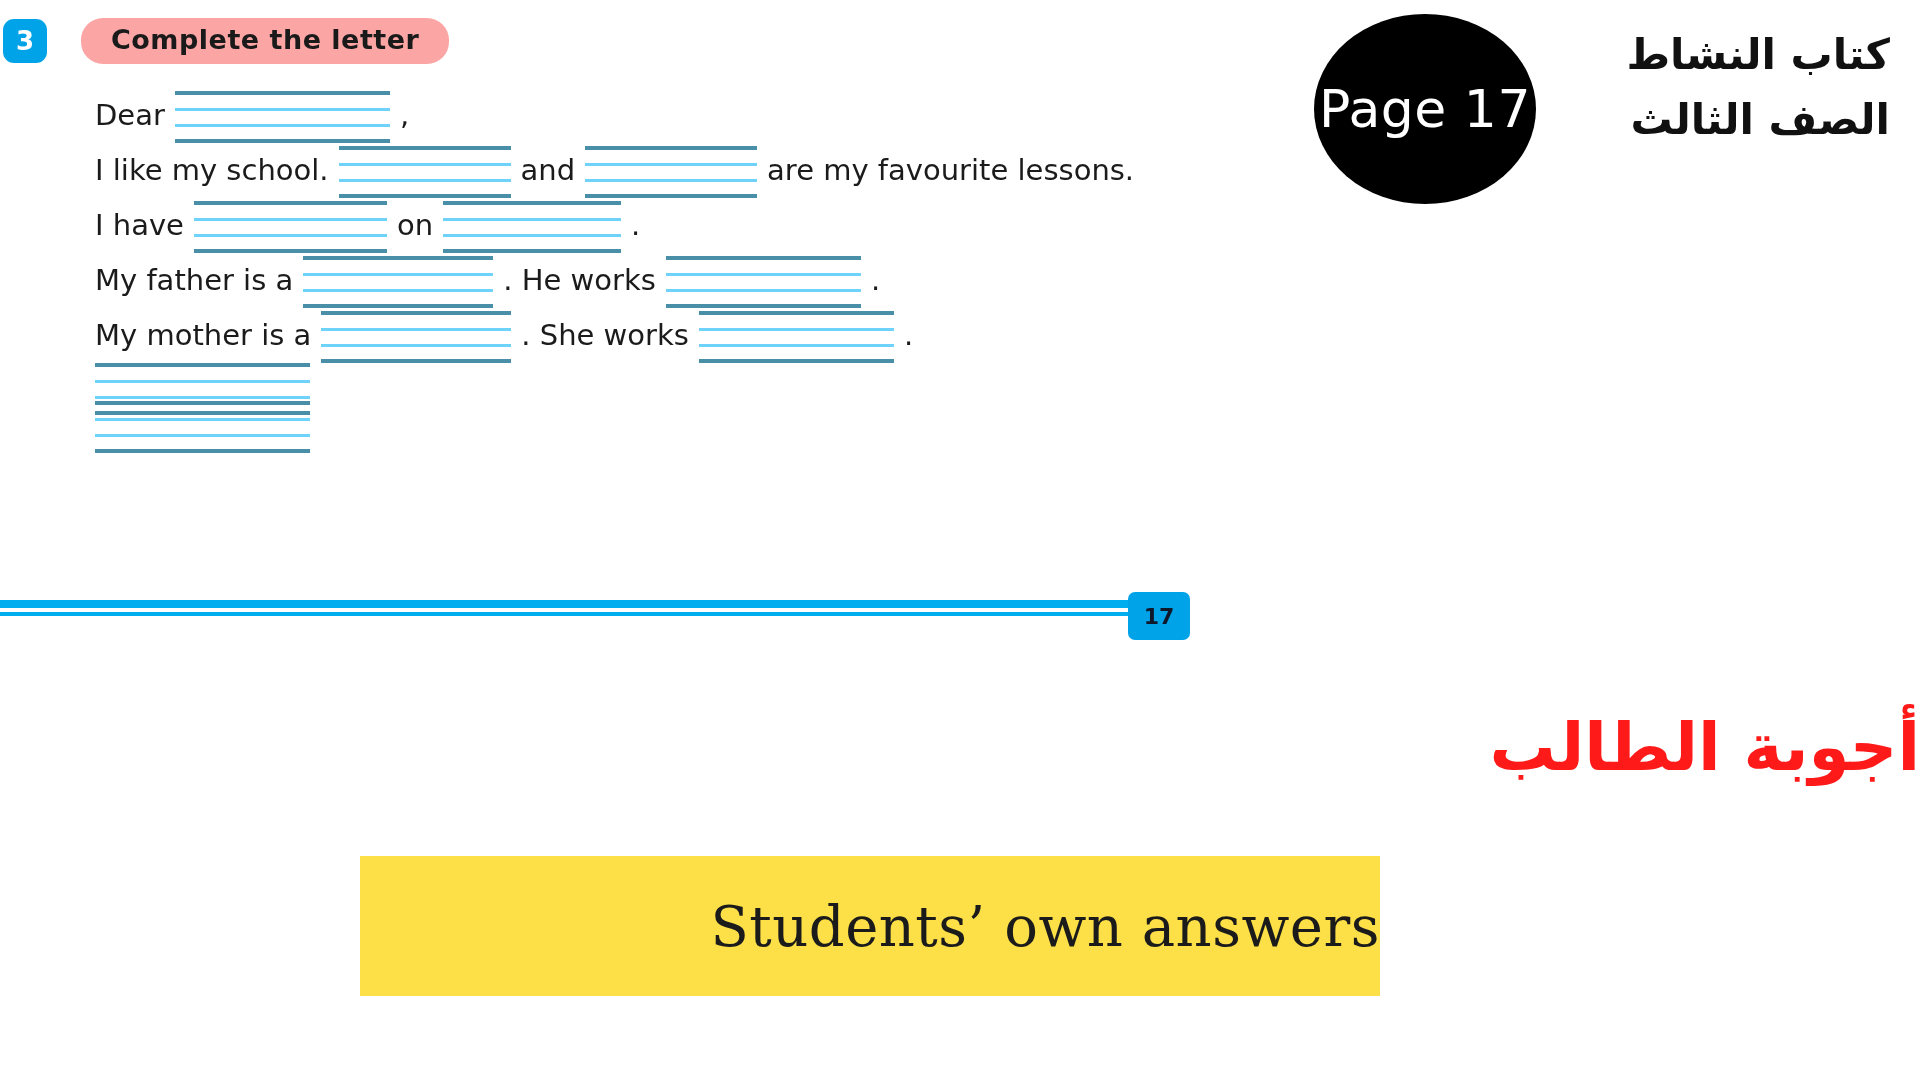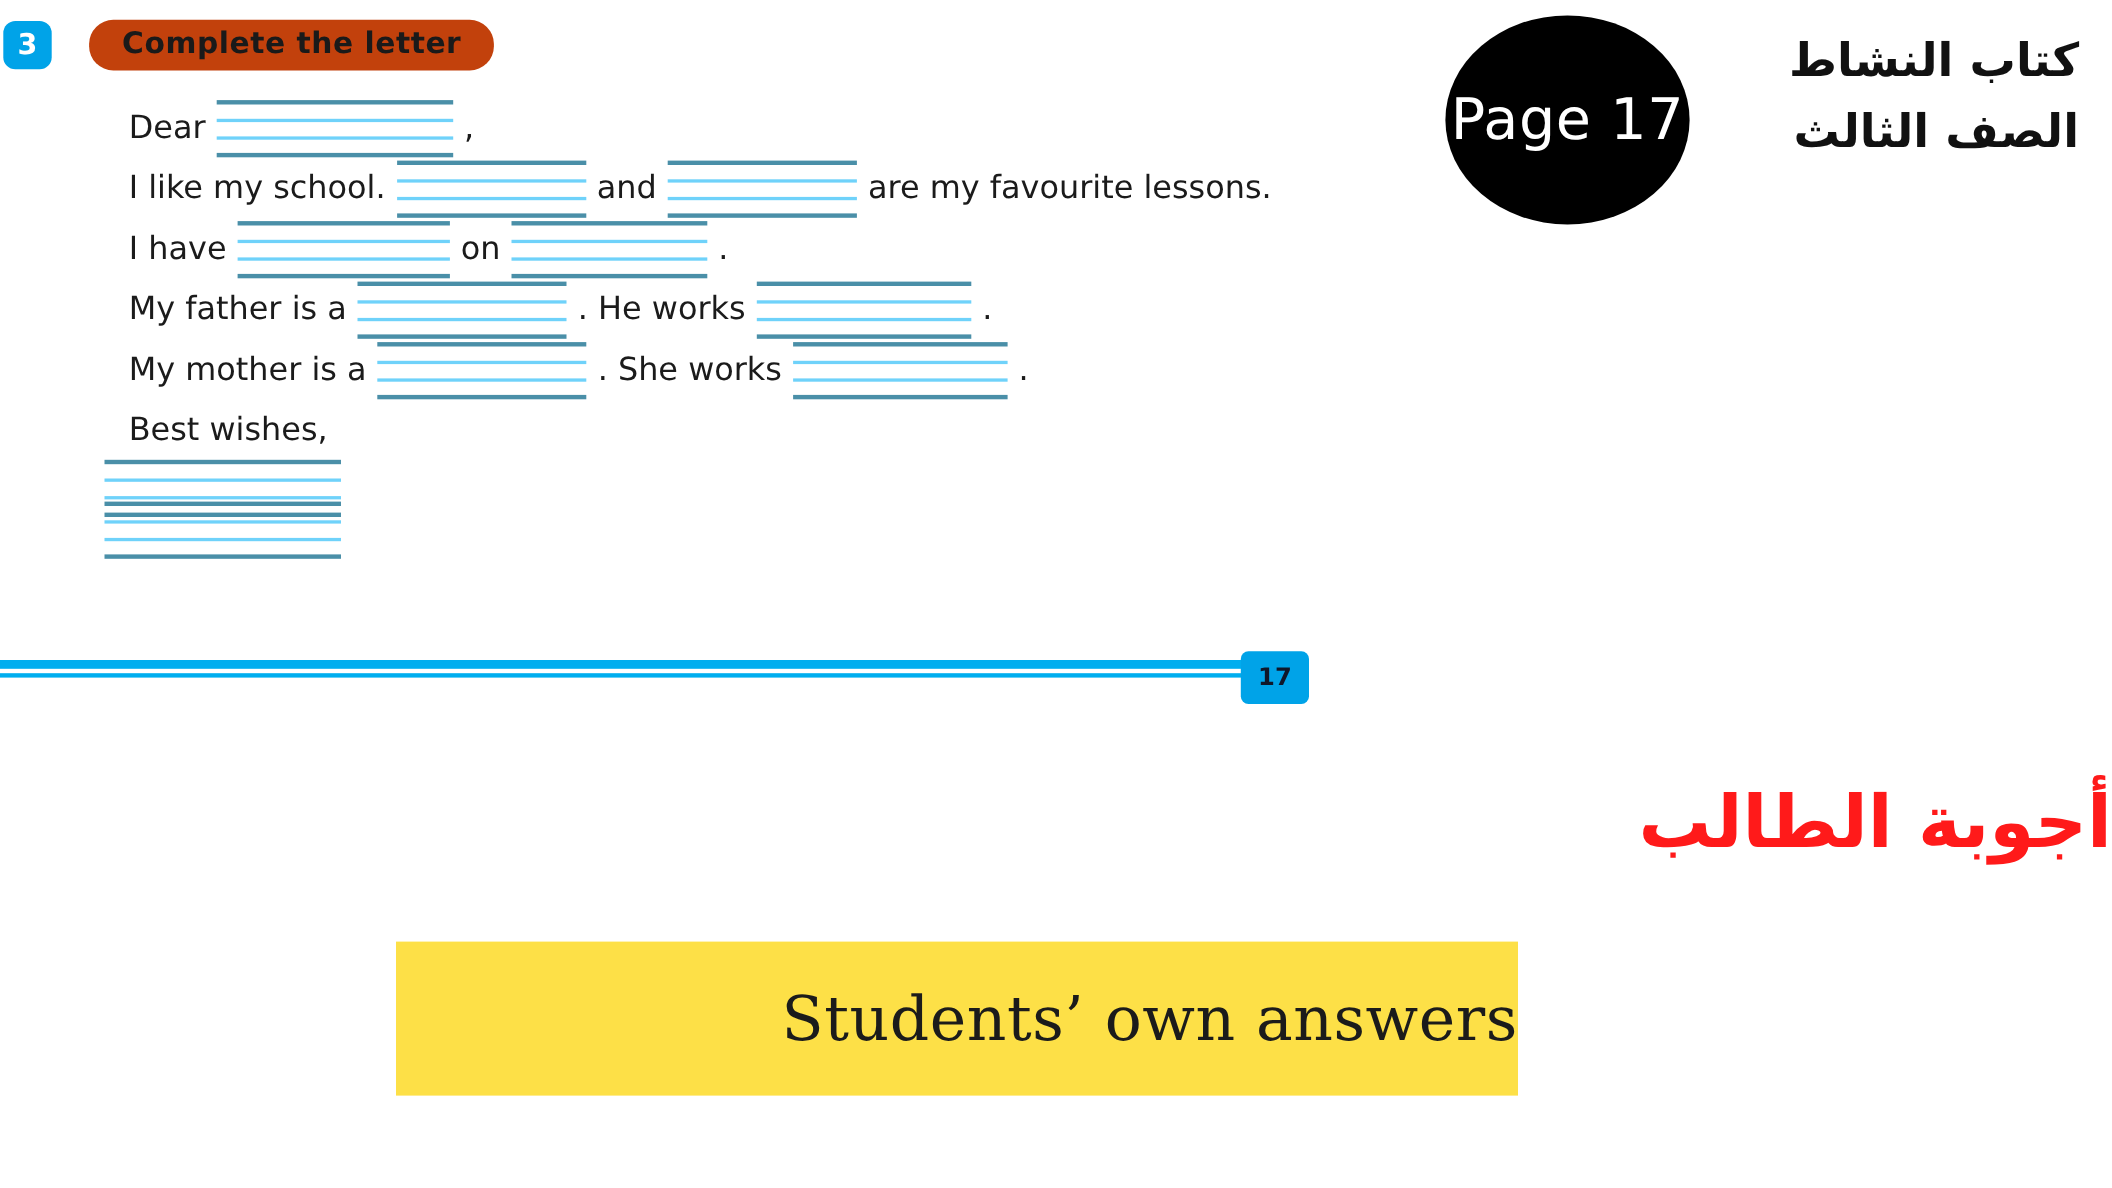--- a/index.html
+++ b/index.html
@@ -20,42 +20,41 @@
   }
   .ex-num{
     width:44px;height:44px;border-radius:11px;
     background:#00A3E8;color:#ffffff;
     display:flex;align-items:center;justify-content:center;
     font-size:26px;font-weight:bold;line-height:1;
     font-family:"DejaVu Sans", sans-serif;
     margin-left:3px;
   }
   .ex-title{
-    background:#c2410c;border-radius:22px;
+    background:#fca5a5;border-radius:22px;
     padding:6px 30px 9px 30px;
     color:#1a1a1a;
     font-size:27px;font-weight:bold;
     letter-spacing:.5px;
     font-family:"DejaVu Sans", sans-serif;
     white-space:nowrap;
   }
 
   
   .letter{
     position:absolute;left:95px;top:88px;
     width:1120px;
   }
   .lrow{
     display:flex;align-items:center;
     height:55px;
     font-family:"DejaVu Sans", sans-serif;
     font-size:29px;
     color:#1b1b1b;
     white-space:nowrap;
-    margin-left:22px;
   }
   .lrow .txt{line-height:1;}
   .lrow .sp{display:inline-block;width:10px;}
 
   
   .blank{
     display:inline-block;
     position:relative;
     height:54px;
     vertical-align:middle;
@@ -233,24 +232,20 @@
           <span class="txt">. She works</span>
           <span class="sp"></span>
           <span class="blank" style="width: 195px;">
             <i class="r1"></i>
             <i class="r2"></i>
             <i class="r3"></i>
             <i class="r4"></i>
           </span>
           <span class="sp"></span>
           <span class="txt">.</span>
-        </div>
-        <div class="lrow">
-          <span class="txt">Best wishes,</span>
-          <span class="sp"></span>
         </div>
       </div>
     <div class="sig-wrap">
       <div id="signature-lines">
           <div class="lrow sig" style="height: 38px;">
             <span class="blank" style="width: 215px;">
               <i class="r1"></i>
               <i class="r2"></i>
               <i class="r3"></i>
               <i class="r4"></i>

